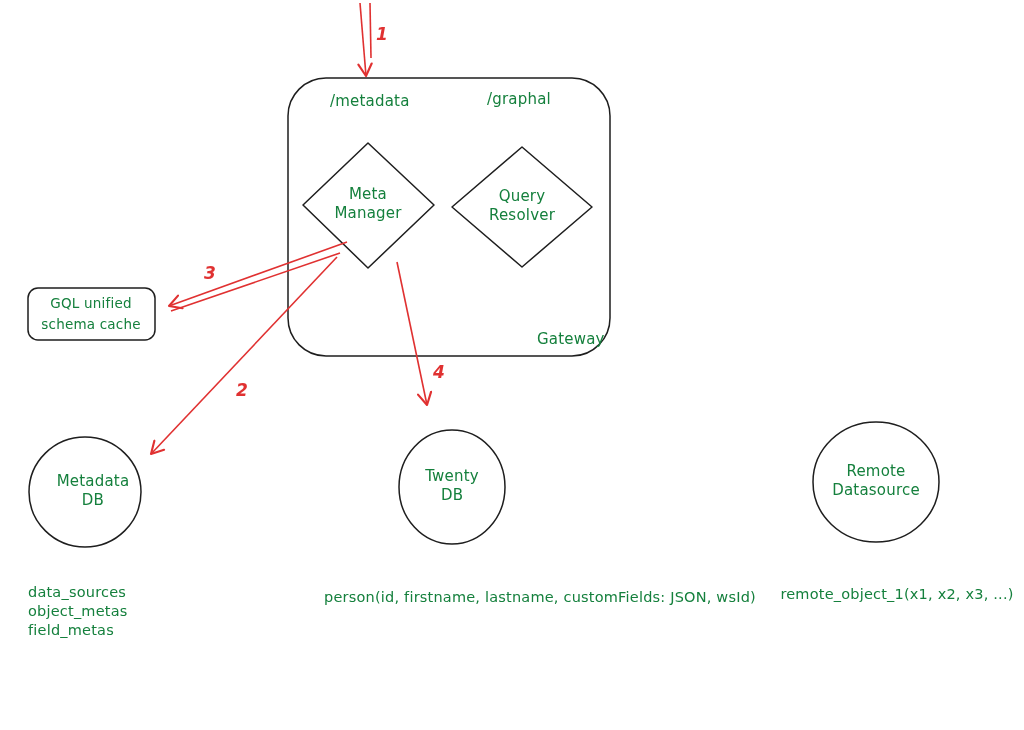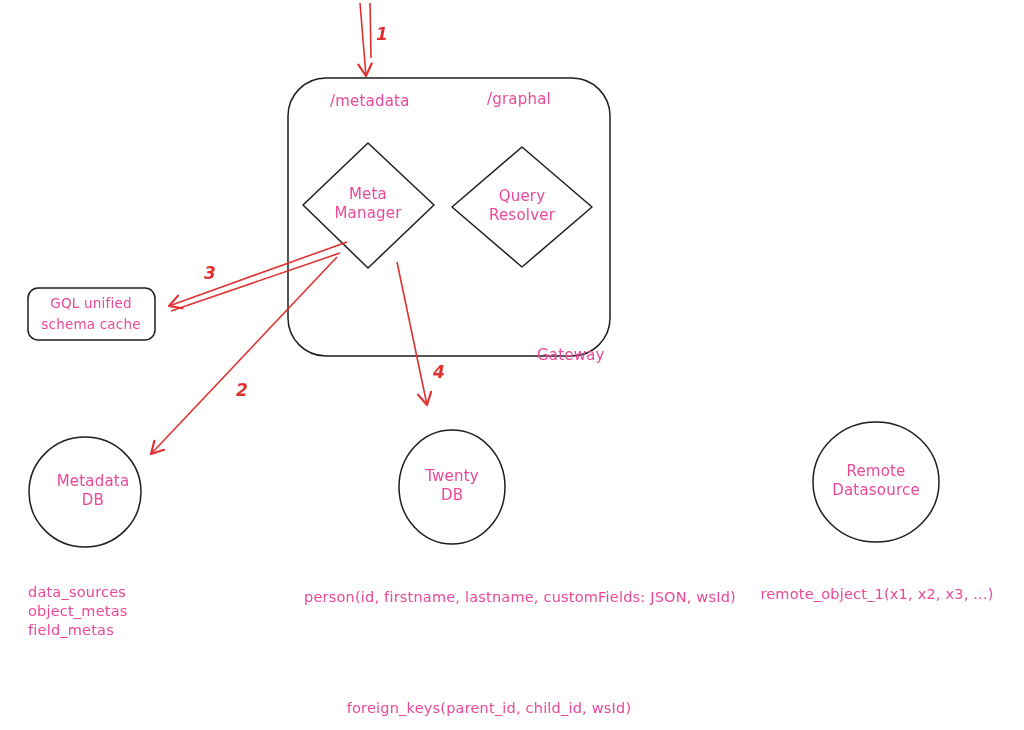--- a/index.html
+++ b/index.html
@@ -10,26 +10,26 @@
     background: #ffffff;
     overflow: hidden;
     font-family: "DejaVu Sans", "Liberation Sans", sans-serif;
     color: #1e1e1e;
   }
   .stage svg { position: absolute; left: 0; top: 0; }
   .lbl {
     position: absolute;
     font-size: 15px;
     line-height: 19px;
-    color: #ec4899;
+    color: #15803d;
     white-space: pre-line;
     letter-spacing: 0.2px;
   }
   .center { transform: translate(-50%, -50%); text-align: center; }
-  .centerx { transform: translateX(-50%); text-align: center; white-space: nowrap; }
+  .centerx { transform: translateX(-50%); text-align: center; white-space: nowrap; margin-left: 20px; }
   .small { font-size: 13.5px; line-height: 21px; }
   .anno { font-size: 14.5px; }
   .rednum {
     position: absolute;
     color: #e03131;
     font-size: 17px;
     font-weight: bold;
     font-style: italic;
   }
 </style>
@@ -73,21 +73,21 @@
   <div class="lbl" style="left:330px; top:92px;">/metadata</div>
 
   <div class="lbl" style="left:487px; top:90px;">/graphal</div>
 
   <div class="lbl center" style="left:368px; top:204px;">Meta
 Manager</div>
 
   <div class="lbl center" style="left:522px; top:206px;">Query
 Resolver</div>
 
-  <div class="lbl" style="left:537px; top:346px;">Gateway</div>
+  <div class="lbl" style="left:537px; top:330px;">Gateway</div>
 
   <div class="lbl center small" style="left:91px; top:314px;">GQL unified
 schema cache</div>
 
   <div class="lbl center" style="left:85px; top:491px;margin-left:8px;">Metadata
 DB</div>
 
   <div class="lbl center" style="left:452px; top:486px;">Twenty
 DB</div>
 
@@ -102,17 +102,16 @@
 
   <div class="rednum" style="left:433px; top:362px;">4</div>
 
   <div class="lbl anno" style="left:28px; top:583px;">data_sources
 object_metas
 field_metas</div>
 
   <div class="lbl anno centerx" style="left:520px; top:588px;">person(id, firstname, lastname, customFields: JSON, wsId)</div>
 
 
-  <div class="lbl anno centerx" style="left:489px; top:699px;">foreign_keys(parent_id, child_id, wsId)</div>
 
   <div class="lbl anno centerx" style="left:877px; top:585px;">remote_object_1(x1, x2, x3, ...)</div>
 
 </div>
 
 </body></html>

